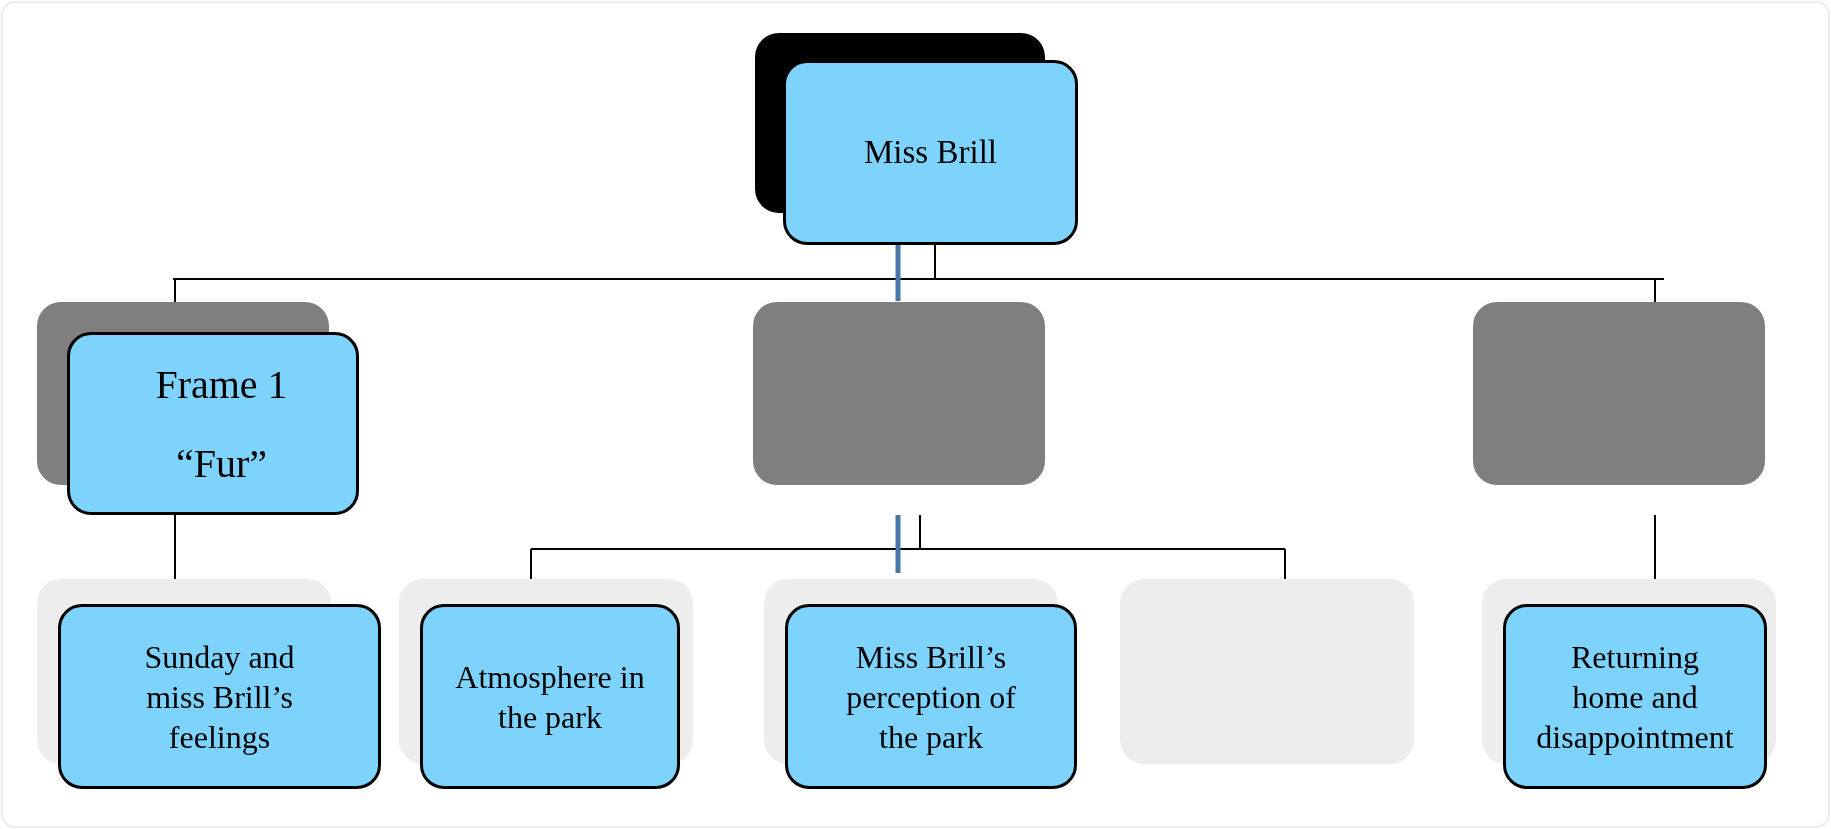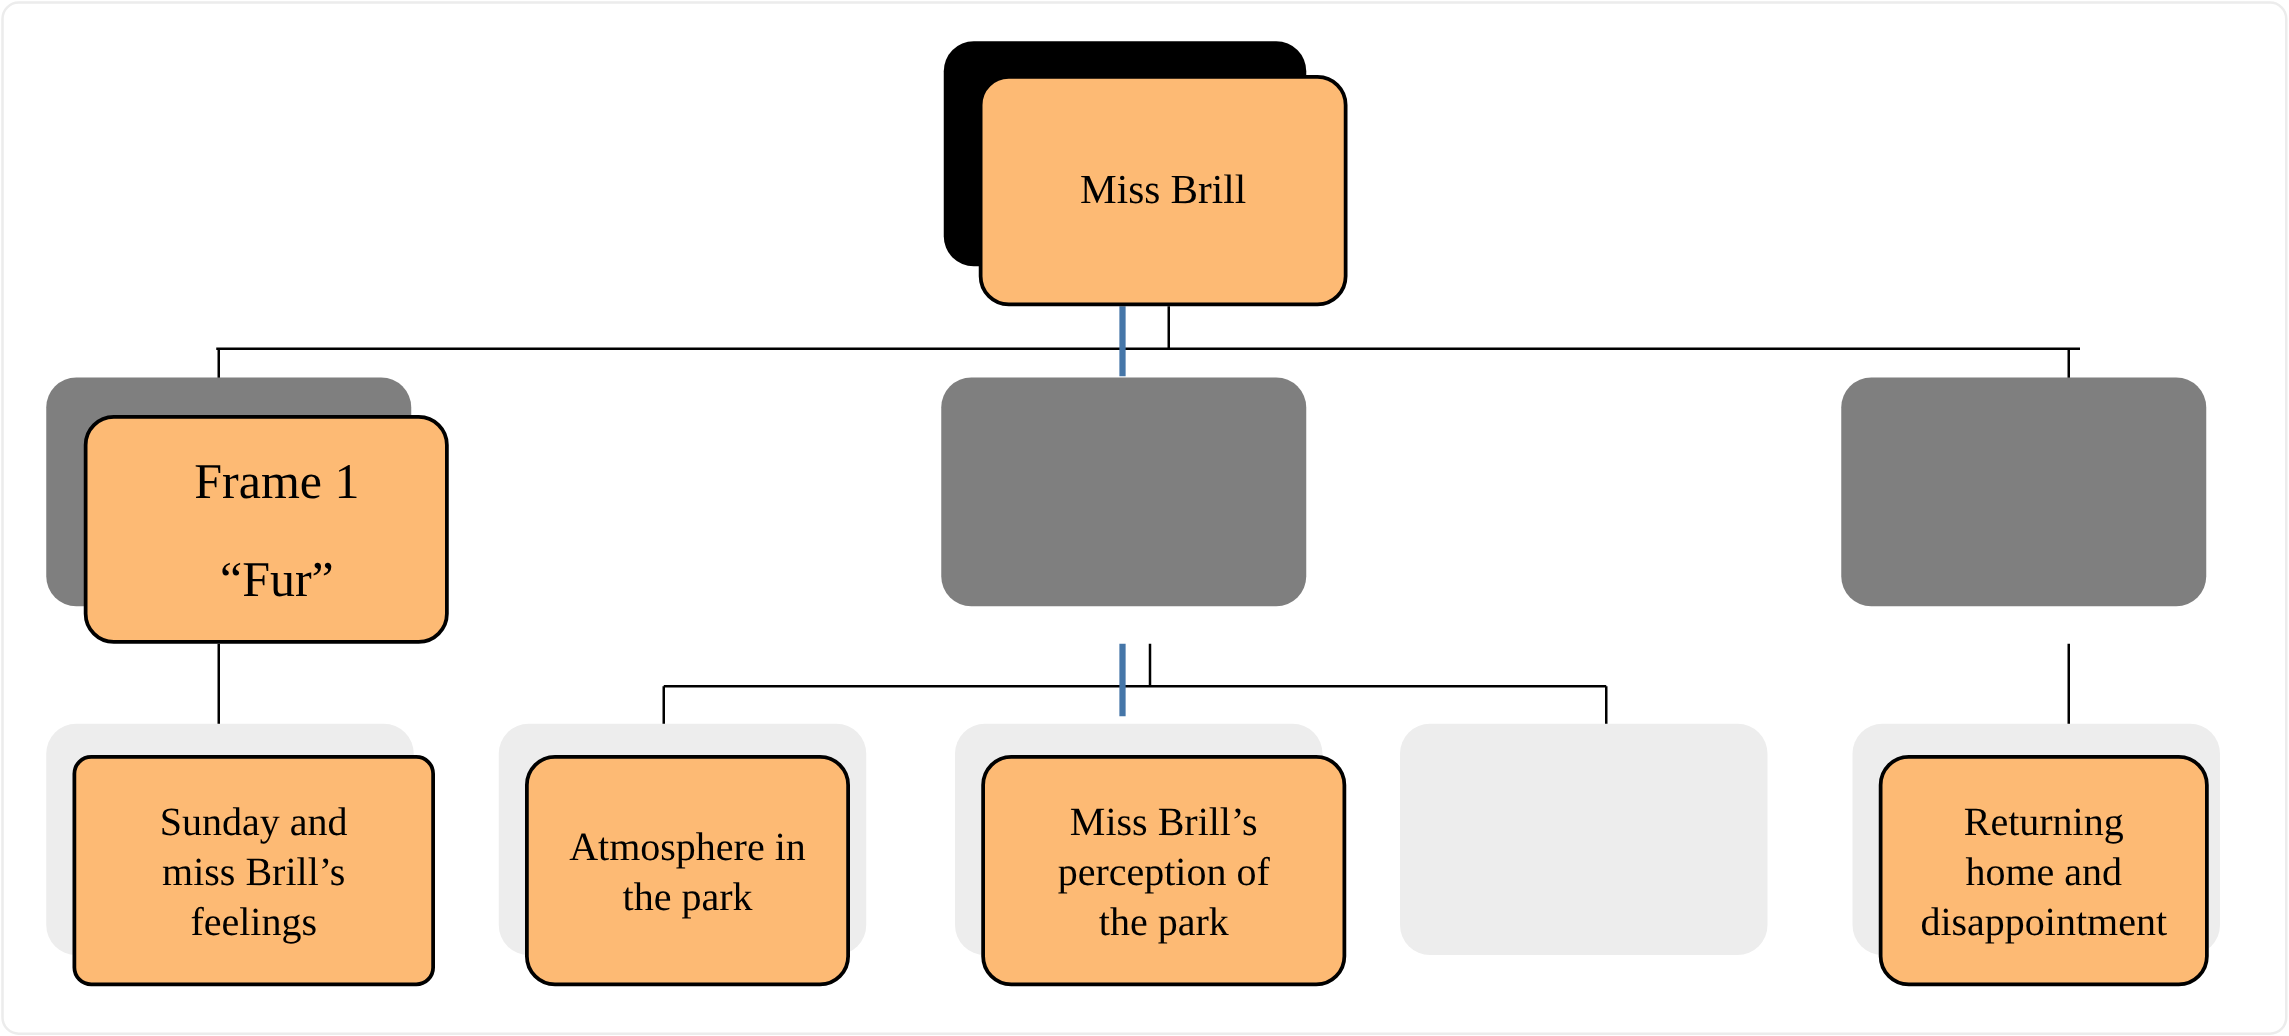--- a/index.html
+++ b/index.html
@@ -28,42 +28,42 @@
   .f3-shadow   { left: 1473px; top: 302px; }
   .l-shadow    { width: 294px; height: 185px; background: #ededed; }
   .l1-shadow   { left: 37px;   top: 579px; }
   .l2-shadow   { left: 399px;  top: 579px; }
   .l3-shadow   { left: 764px;  top: 579px; }
   .l4-shadow   { left: 1120px; top: 579px; }
   .l5-shadow   { left: 1482px; top: 579px; }
 
   .node {
     position: absolute;
-    background: #fdba74;
+    background: #7dd3fc;
     border: 3px solid #000000;
     border-radius: 24px;
     display: flex;
     flex-direction: column;
     align-items: center;
     justify-content: center;
     text-align: center;
   }
   .root  { left: 783px; top: 60px;  width: 295px; height: 185px; font-size: 33px; }
   .frame { top: 332px; width: 292px; height: 183px; padding-left: 17px; }
   .f1 { left: 67px;   font-size: 40px; }
   .f2 { left: 783px;  font-size: 33px; }
   .f3 { left: 1503px; font-size: 33px; }
   .frame .line2 { margin-top: 32px; text-align: center; }
   .leaf {
     top: 604px; height: 185px;
     font-size: 32px; line-height: 1.25;
     white-space: pre-line;
     padding: 0 8px;
   }
-  .l1 { left: 58px;   width: 290px; border-radius: 15px; }
+  .l1 { left: 58px;   width: 323px; }
   .l2 { left: 420px;  width: 260px; }
   .l3 { left: 785px;  width: 292px; }
   .l4 { left: 1141px; width: 294px; }
   .l5 { left: 1503px; width: 264px; }
 </style>
 </head>
 <body>
 
 <div class="stage">
 

